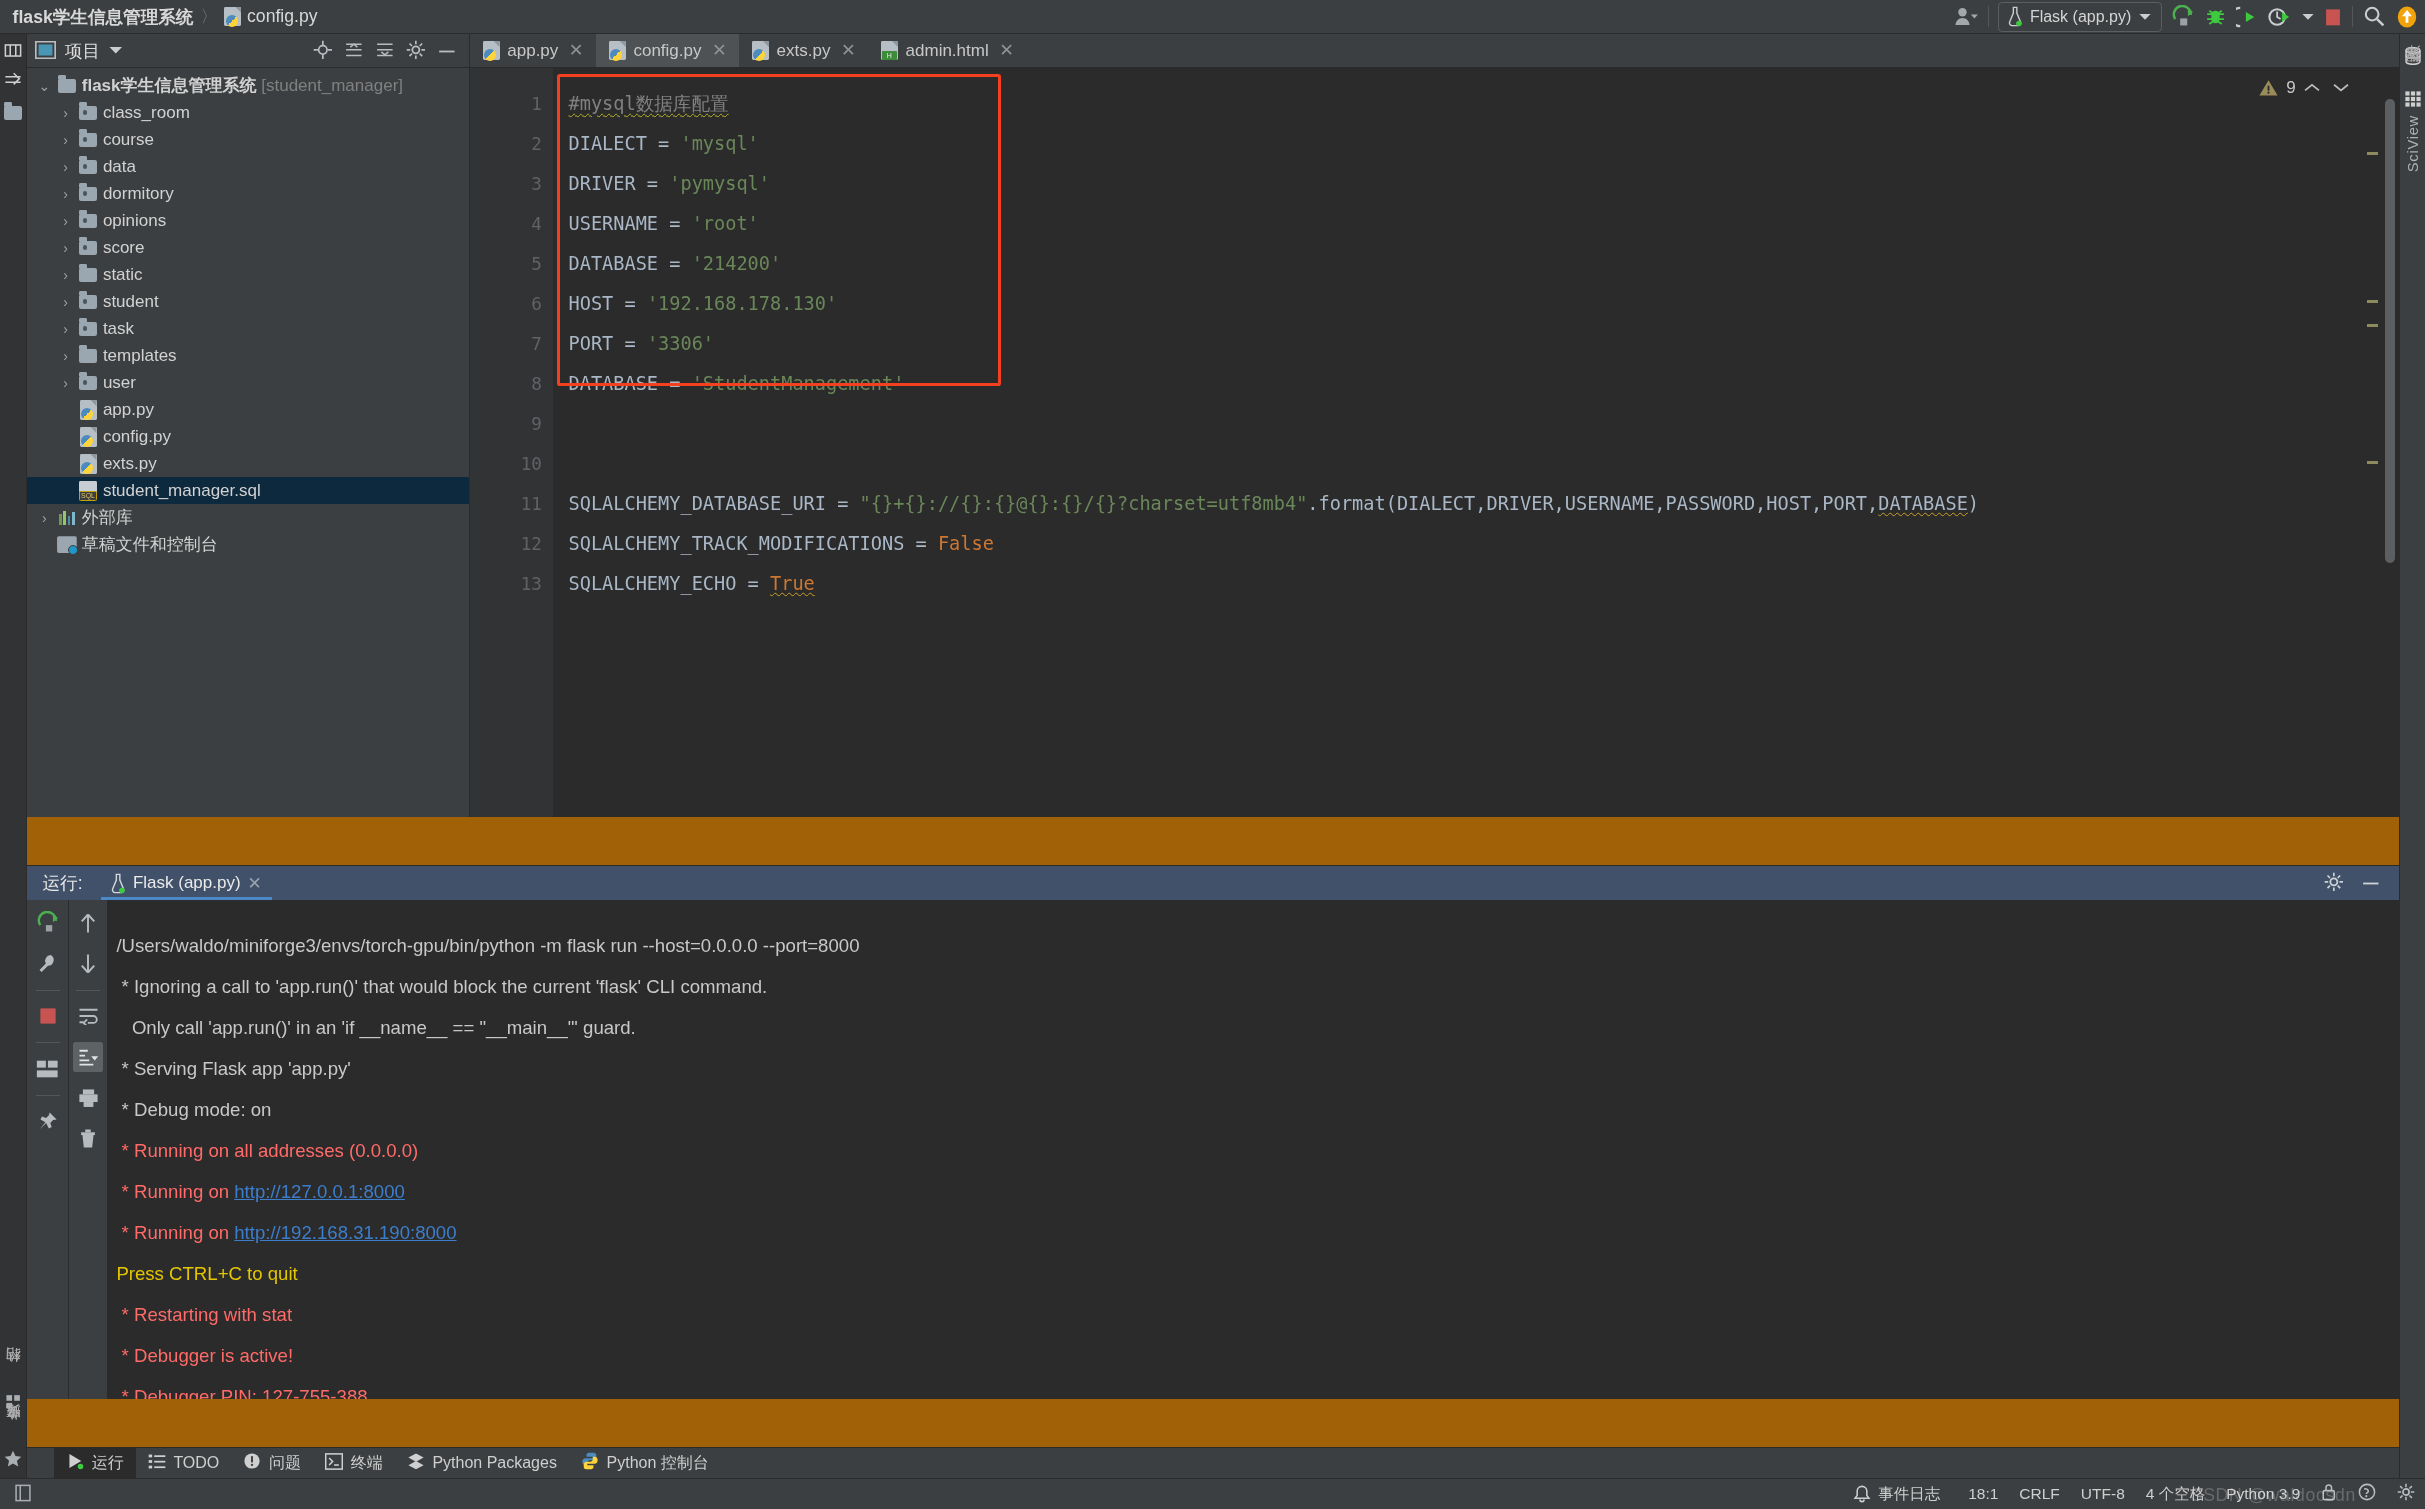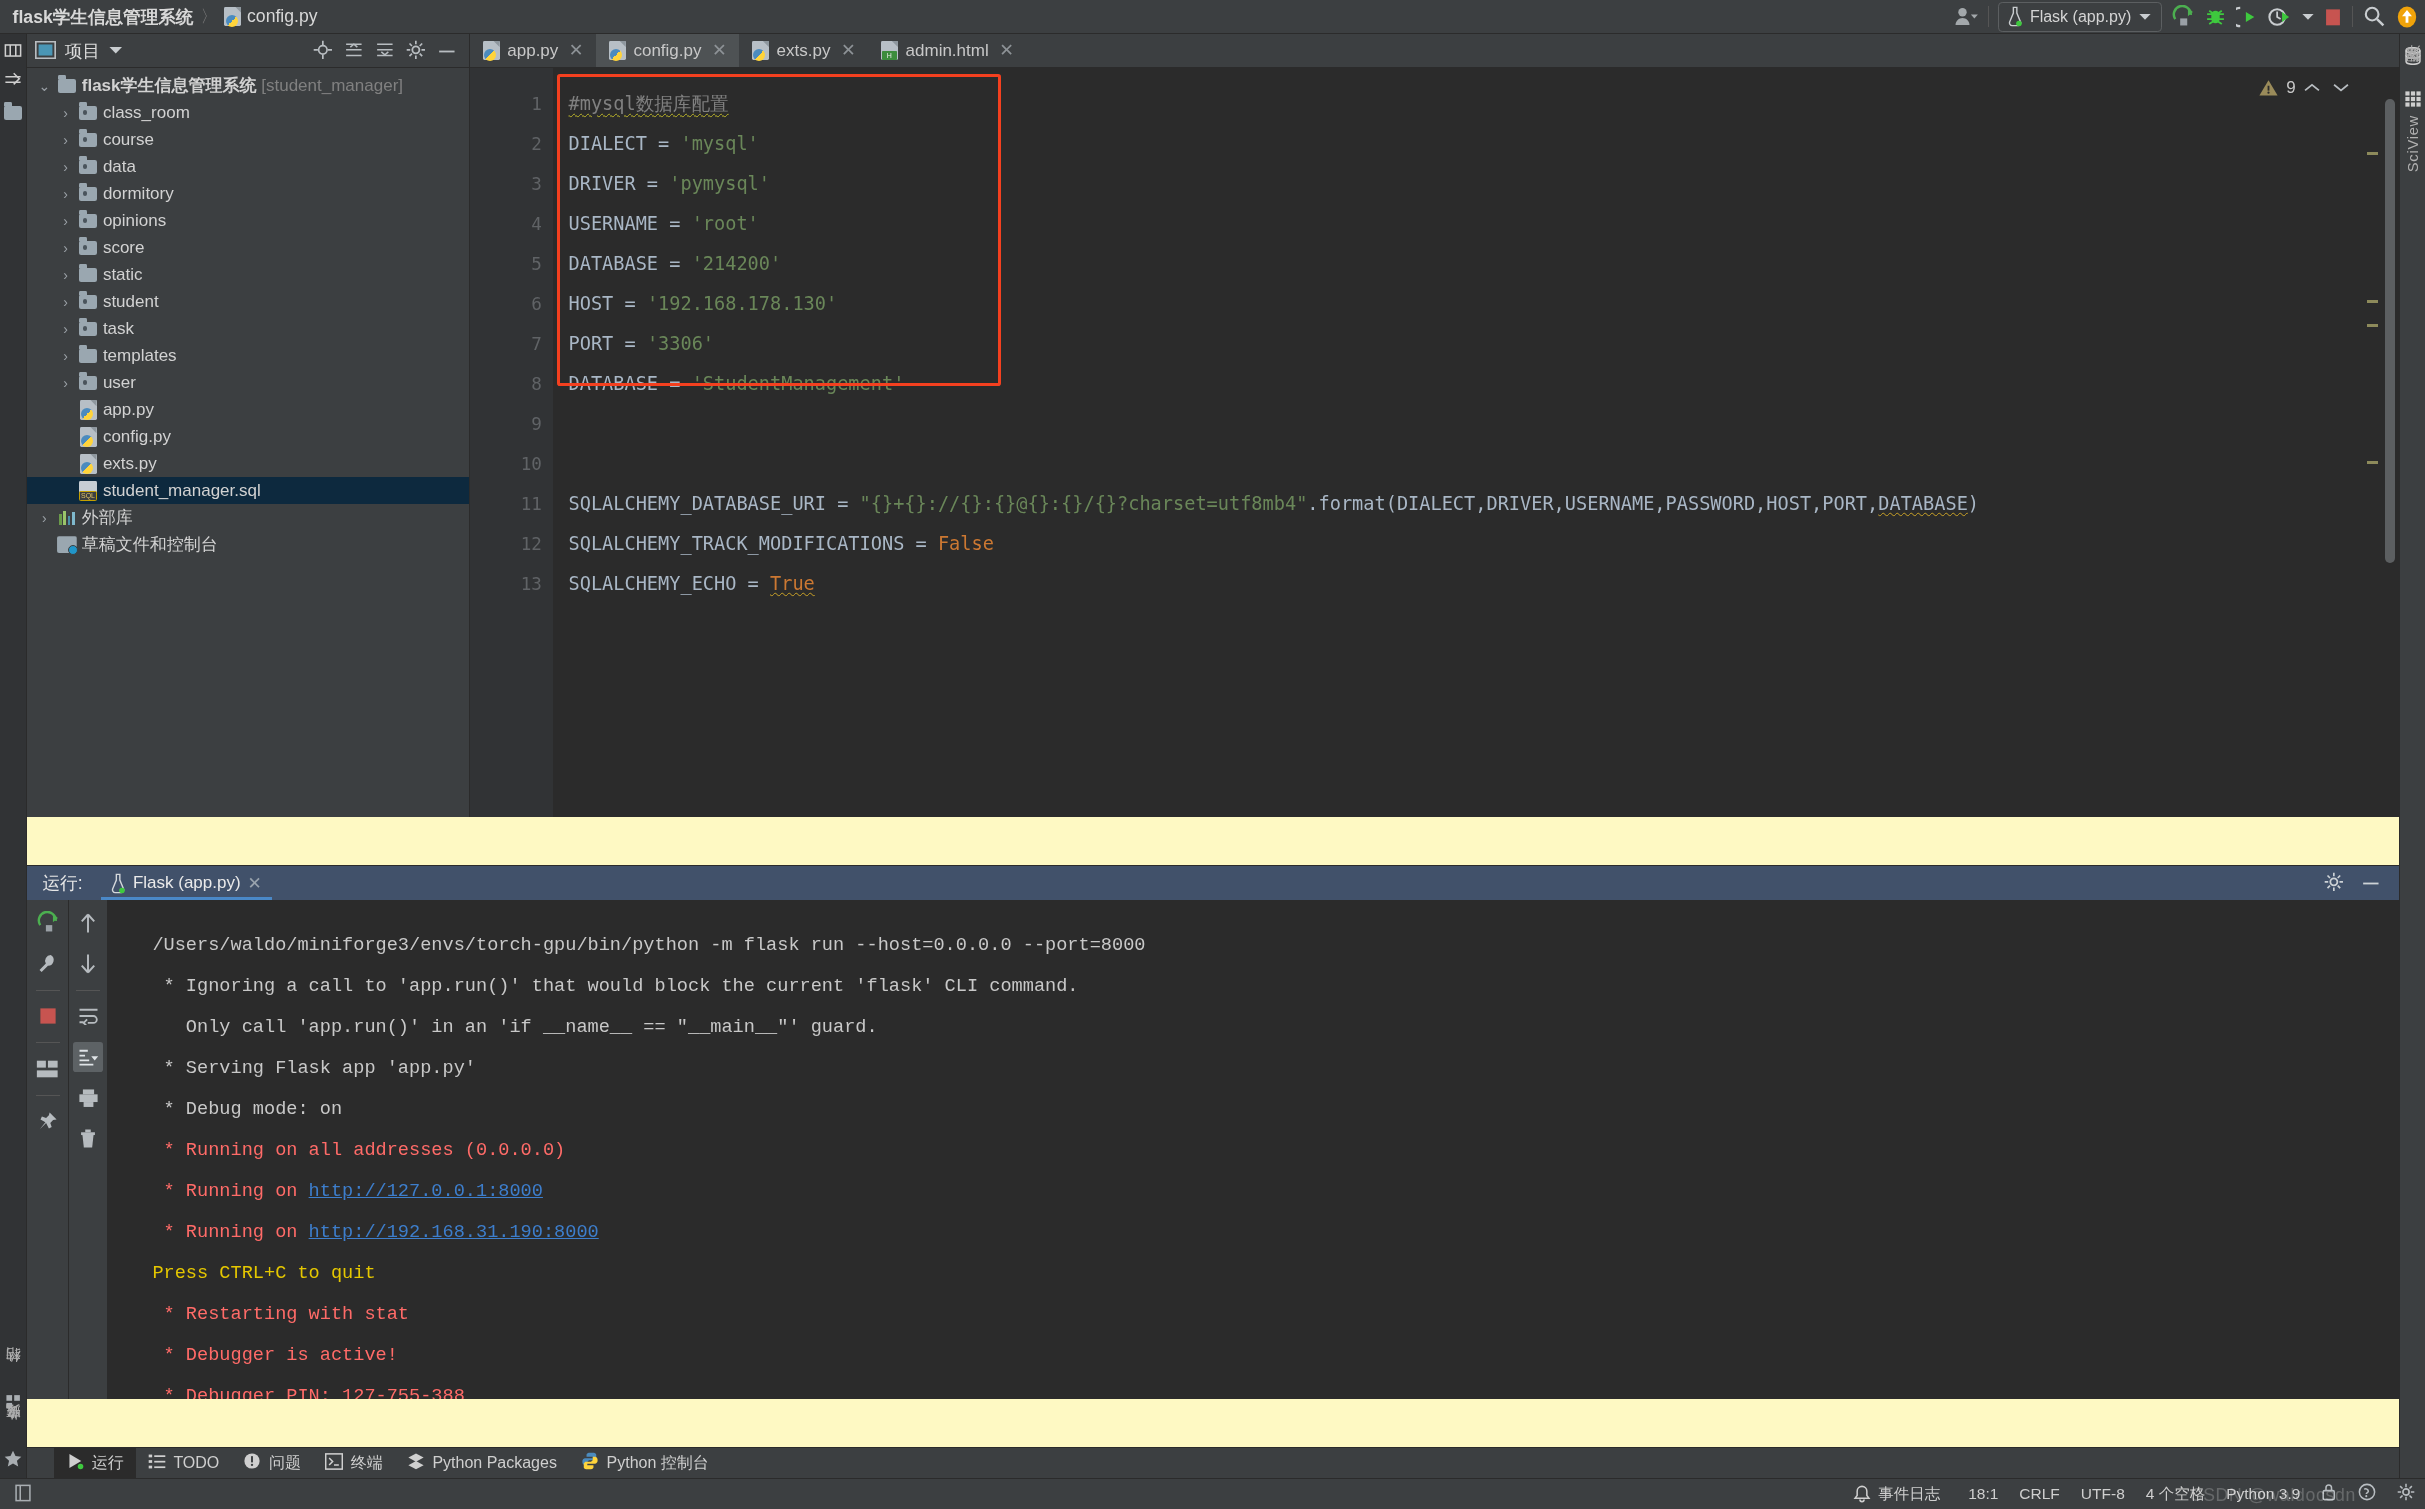--- a/index.html
+++ b/index.html
@@ -6,21 +6,21 @@
   html, body {
     width: 2426px; height: 1509px;
     background: #3c3f41;
     font-family: "Liberation Sans", sans-serif;
     overflow: hidden;
     color: #bbbbbb;
   }
   #app {
     width: 2426px; height: 1509px;
     display: flex; flex-direction: column;
-    background: #fef9c3;
+    background: #a16207;
   }
 
   
   .titlebar {
     height: 34px; flex: 0 0 34px;
     background: #3c3f41;
     display: flex; align-items: center;
     padding: 0 7px 0 12.6px;
     border-bottom: 0.7px solid #2b2b2b;
   }
@@ -177,21 +177,21 @@
   .runtools { width: 42px; flex: 0 0 42px; background: #3c3f41; display: flex; flex-direction: column;
               align-items: center; padding-top: 8.4px; gap: 11.2px; border-right: 0.7px solid #2b2b2b; }
   .runtools2 { width: 39px; flex: 0 0 39px; background: #3c3f41; display: flex; flex-direction: column;
                align-items: center; padding-top: 8.4px; gap: 11.2px; border-right: 0.7px solid #2b2b2b; }
   .tsep { width: 24px; height: 0.7px; background: #555; }
   .tbtn { width: 29.5px; height: 29.5px; display: flex; align-items: center; justify-content: center;
           border-radius: 2.8px; }
   .tbtn.on { background: #5d6265; }
 
   .console { flex: 1 1 auto; position: relative; padding: 5.6px 0 0 8.4px; overflow: hidden;
-             font-family: Liberation Mono, monospace; margin-left: 36px; }
+             font-family: Liberation Sans, sans-serif; }
   .conline { font-size: 18.6px; line-height: 41px; white-space: pre; color: #c8c8c8; }
   .c-red { color: #ff6b68; }
   .c-yellow { color: #e5c700; }
   .c-link { color: #3d7ecc; text-decoration: underline; }
   .cursorbar { display:inline-block; width:2.1px; height:21px; background:#c8c8c8; vertical-align:middle; }
 
   
   .toolwindowbar {
     height: 31px; flex: 0 0 31px; background: #3c3f41; display: flex; align-items: stretch;
     border-top: 0.7px solid #2b2b2b; padding-left: 27px;

